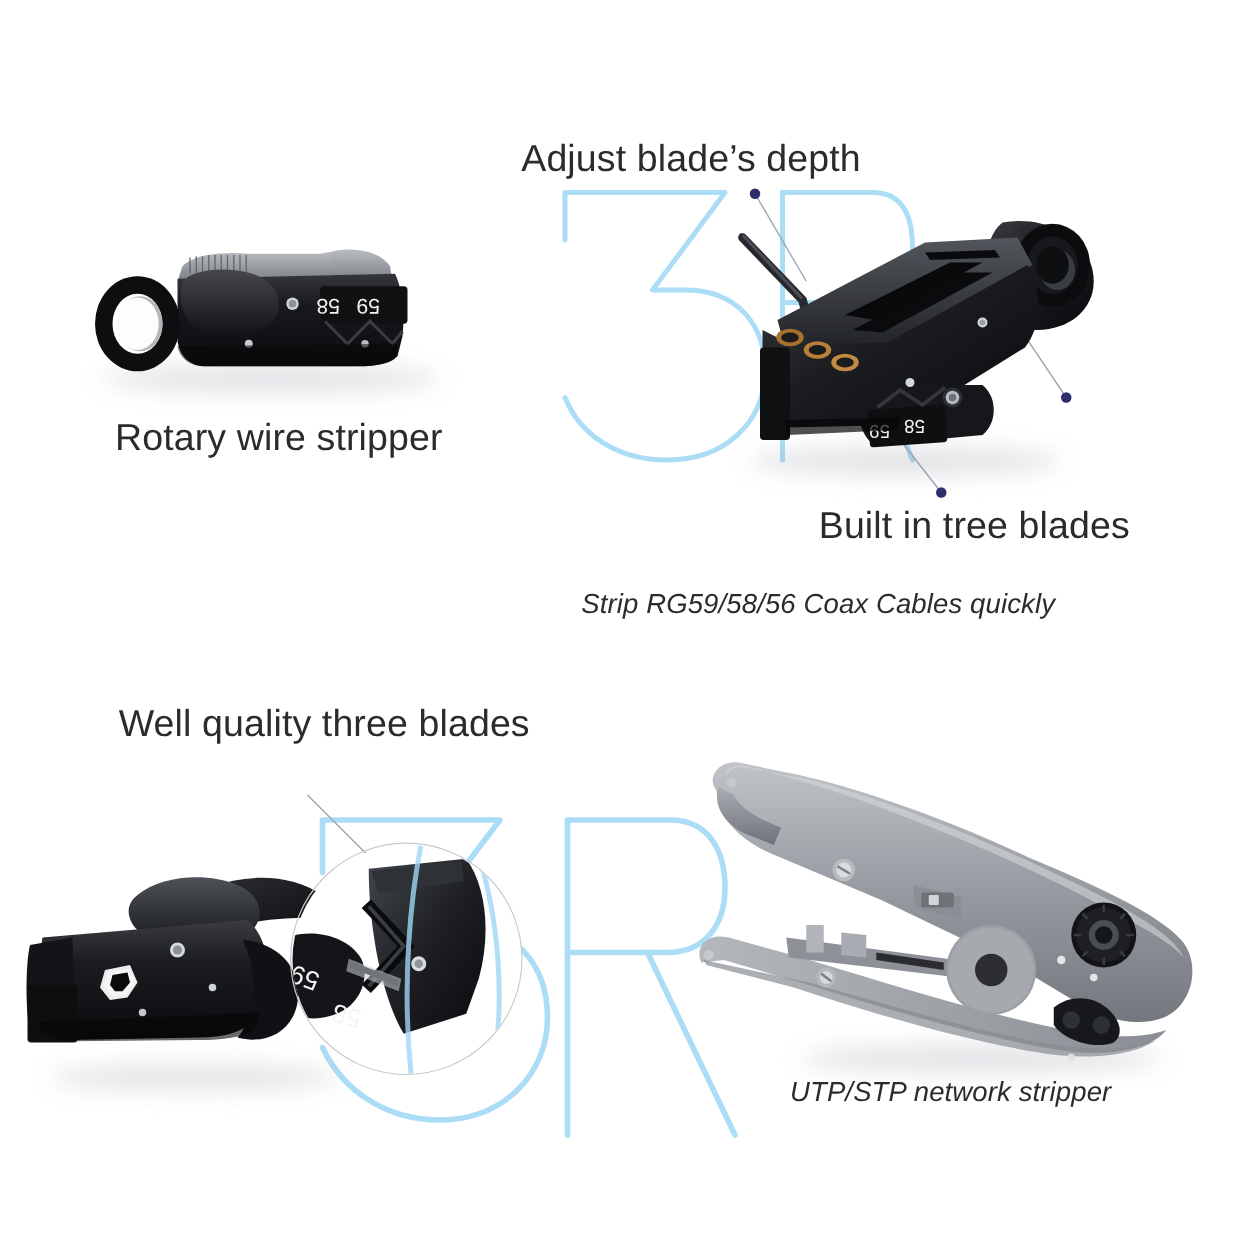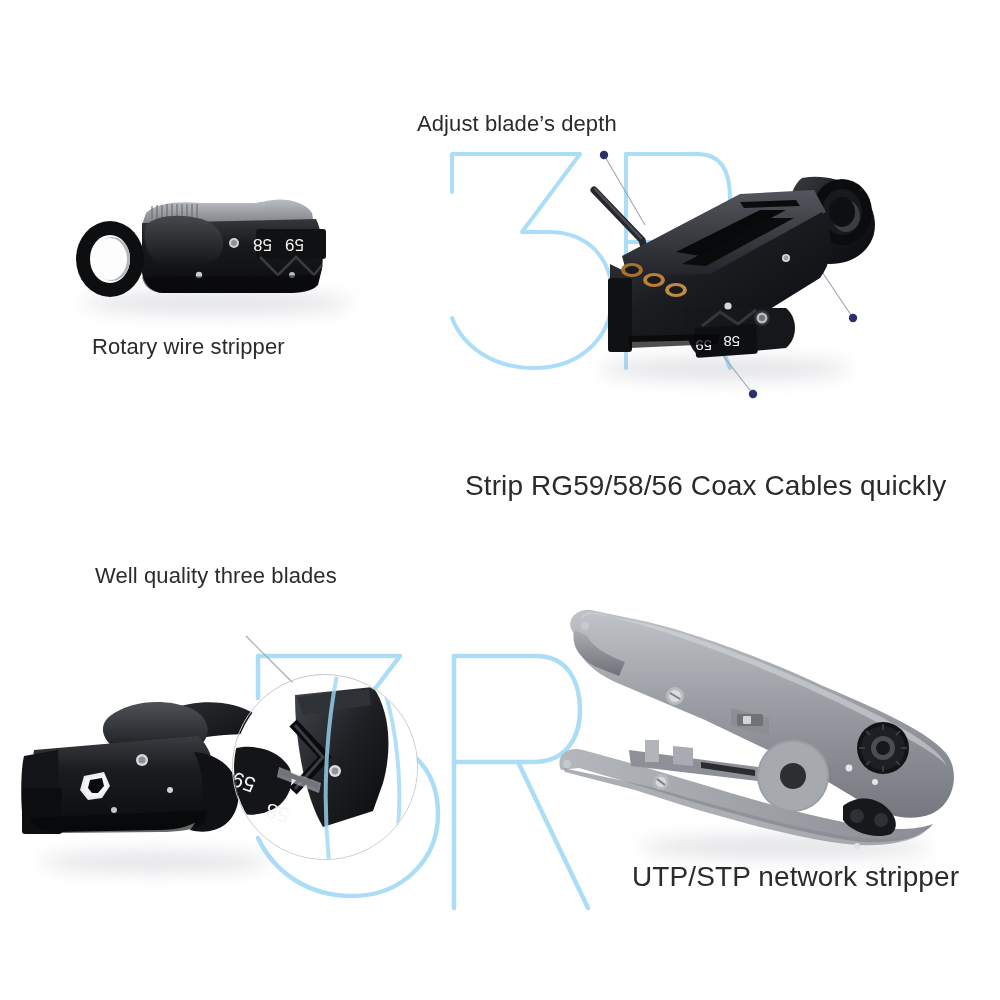--- a/index.html
+++ b/index.html
@@ -28,22 +28,22 @@
   .wm-svg { display: block; overflow: visible; }
 
   
   .label {
     position: absolute;
     color: #2b2b2b;
     font-weight: 400;
     white-space: nowrap;
     letter-spacing: .1px;
   }
-  .label-lg { font-size: 22px; }
-  .label-xl { font-size: 28px; }
+  .label-lg { font-size: 30px; }
+  .label-xl { font-size: 22px; font-style: italic; }
 
   
   .leaders {
     position: absolute;
     left: 0; top: 0;
     width: 1000px; height: 1000px;
     pointer-events: none;
   }
   .leader-line { stroke: #9aa6b4; stroke-width: 1.1; fill: none; }
   .leader-dot  { fill: #2c2f6b; }
@@ -257,20 +257,21 @@
 
       <path d="M38 176 L130 174 L128 184 L40 188 Z" fill="#050607" opacity=".7"></path>
     </svg>
   </div>
 
   <div class="label label-lg" style="left:417px; top:111px;">Adjust blade’s depth</div>
 
   <div class="label label-lg" style="left:92px; top:334px;text-align:center;">Rotary wire stripper</div>
 
 
+  <div class="label label-lg" style="left:655px; top:404px;">Built in tree blades</div>
 
   <div class="label label-xl" style="left:465px; top:470px;">Strip RG59/58/56 Coax Cables quickly</div>
 
   <div class="shadow" style="left:40px; top:852px; width:230px; height:20px;"></div>
 
   <div class="product" style="left:18px; top:680px; width:290px; height:185px;">
     <svg class="prod-svg" viewBox="0 0 290 185" width="290" height="185">
       <defs>
         <linearGradient id="blk3" x1="0" y1="0" x2="0" y2="1">
           <stop offset="0" stop-color="#3a3c41"></stop>

